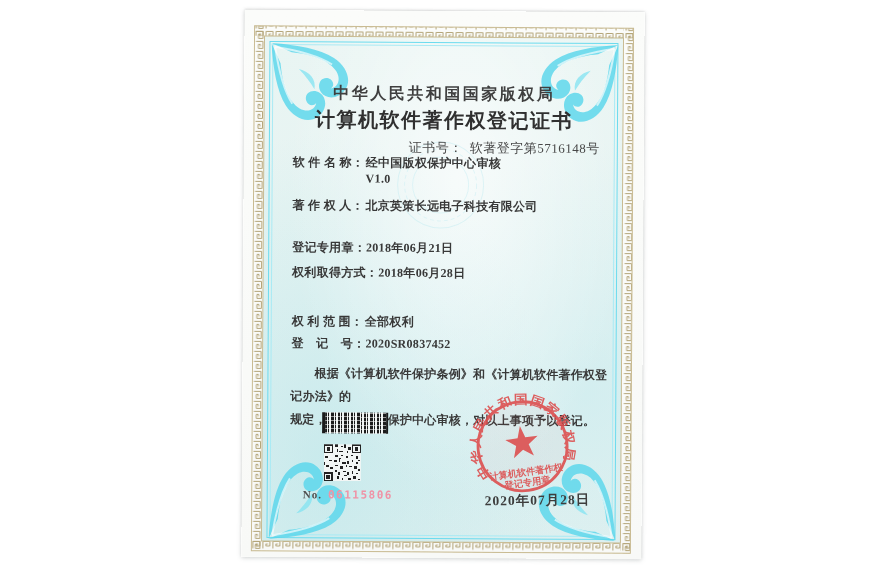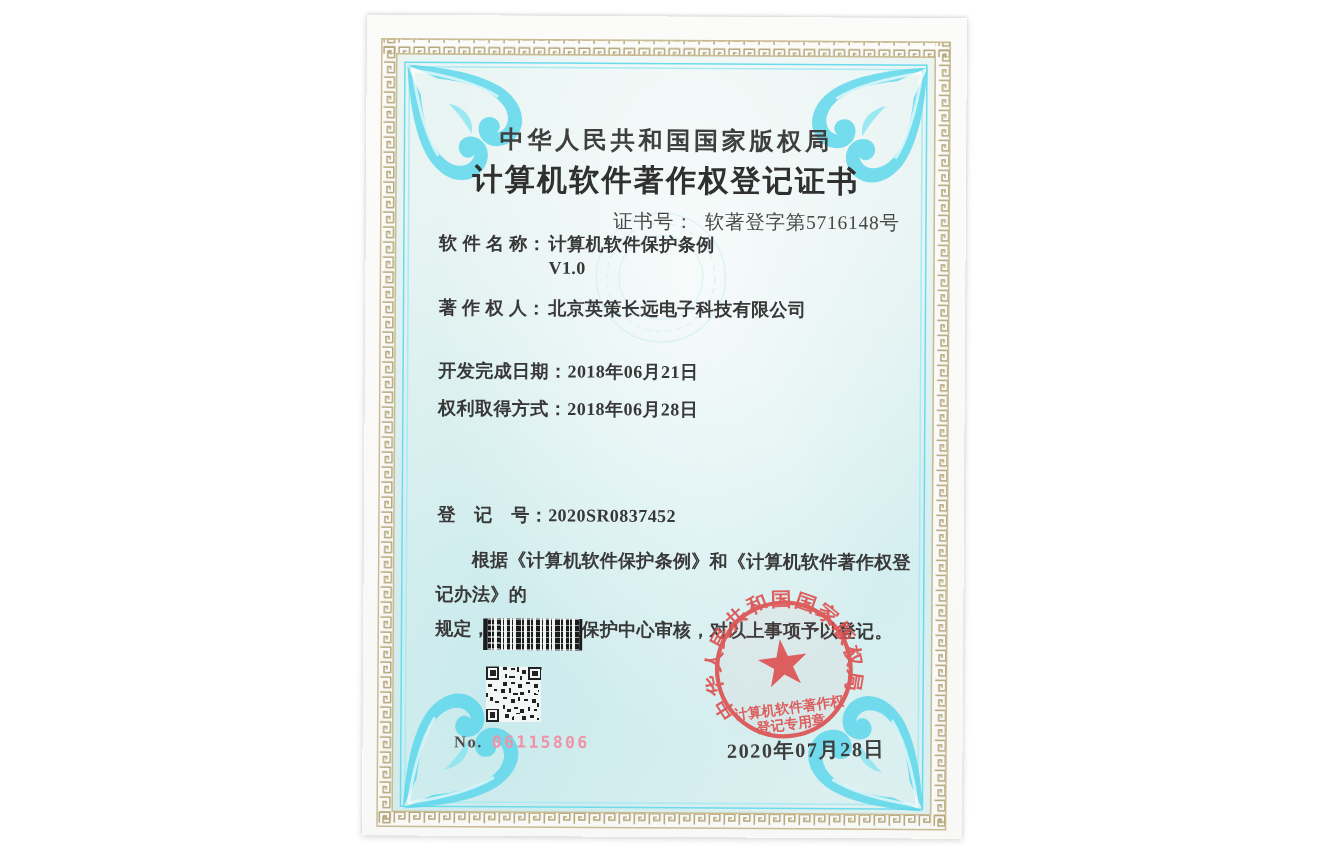--- a/index.html
+++ b/index.html
@@ -152,31 +152,34 @@
         <use href="#flourish-shape"></use>
       </svg>
 
     <div class="authority">中华人民共和国国家版权局</div>
     <div class="cert-title">计算机软件著作权登记证书</div>
     <div class="cert-no">
       <span class="lbl">证书号：</span><span>软著登字第5716148号</span>
     </div>
 
     <div class="frow r1">
-      <span class="lbl">软 件 名 称：</span><span>计算机软件保护条例</span>
+      <span class="lbl">软 件 名 称：</span><span>经中国版权保护中心审核</span>
       <span class="v2">V1.0</span>
     </div>
     <div class="frow r2">
       <span class="lbl">著 作 权 人：</span><span>北京英策长远电子科技有限公司</span>
     </div>
     <div class="frow r3">
-      <span class="lbl">开发完成日期：</span><span>2018年06月21日</span>
+      <span class="lbl">登记专用章：</span><span>2018年06月21日</span>
     </div>
     <div class="frow r4">
       <span class="lbl">权利取得方式：</span><span>2018年06月28日</span>
+    </div>
+    <div class="frow r6">
+      <span class="lbl">权 利 范 围：</span><span>全部权利</span>
     </div>
     <div class="frow r7">
       <span class="lbl">登　记　号：</span><span>2020SR0837452</span>
     </div>
 
     <div class="statement">
       <div class="l1">根据《计算机软件保护条例》和《计算机软件著作权登记办法》的</div>
       <div class="l2">规定，经中国版权保护中心审核，对以上事项予以登记。</div>
     </div>
 

